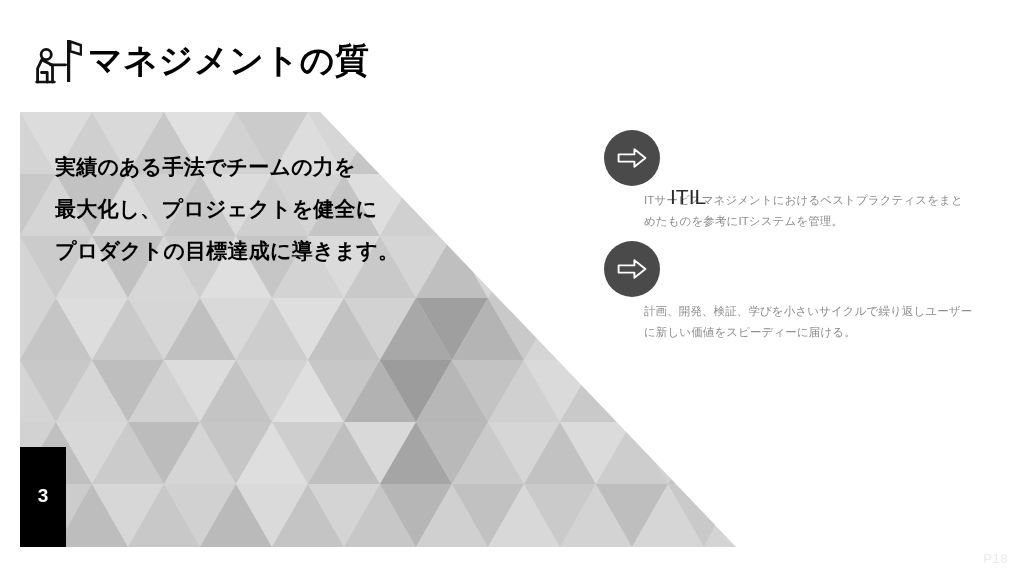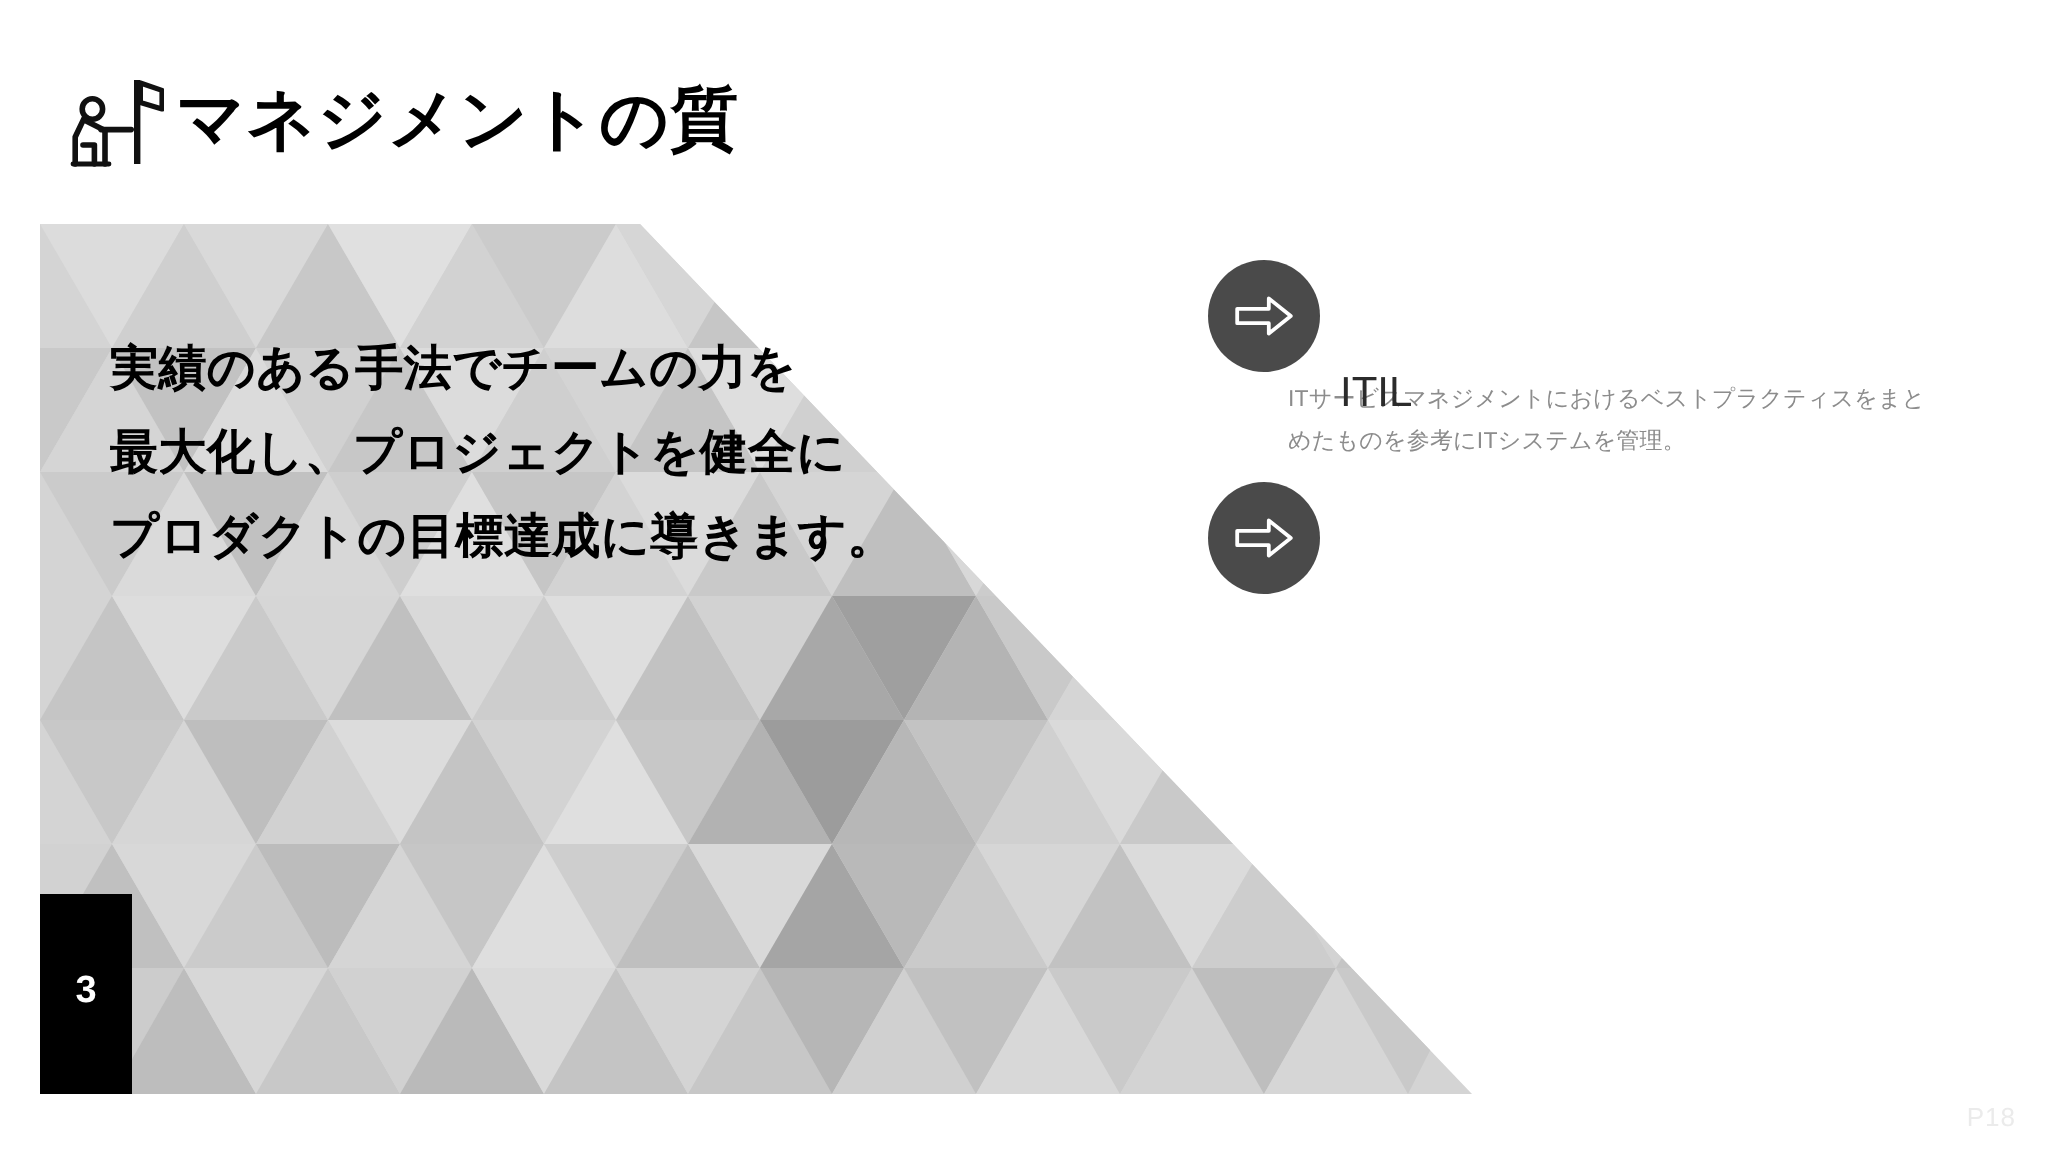--- a/index.html
+++ b/index.html
@@ -60,23 +60,23 @@
     top: 0;
     width: 716px;
     height: 435px;
     display: block;
   }
 
   
   #hero-copy {
     position: absolute;
     left: 55px;
-    top: 164px;
+    top: 146px;
     width: 400px;
-    font-size: 24px;
+    font-size: 21px;
     font-weight: bold;
     line-height: 42px;
     color: #000000;
     white-space: pre-line;
     letter-spacing: 0.2px;
   }
 
   
   #page-badge {
     position: absolute;
@@ -363,20 +363,21 @@
   </div>
 
   <div class="method-item">
     <div class="method-head">
       <span class="arrow-badge">
         <svg width="30" height="22" viewBox="0 0 30 22" aria-hidden="true">
           <path d="M1.6 7.4 L17.4 7.4 L17.4 2.2 L28.4 11 L17.4 19.8 L17.4 14.6 L1.6 14.6 Z" fill="none" stroke="#ffffff" stroke-width="1.9" stroke-linejoin="round"></path>
         </svg>
       </span>
     </div>
+    <div class="method-desc">計画、開発、検証、学びを小さいサイクルで繰り返しユーザーに新しい価値をスピーディーに届ける。</div>
   </div>
 
   <div class="method-item">
   </div>
 
 </div>
 
 <div id="footer-page-label">P18</div>
 
 </body></html>

